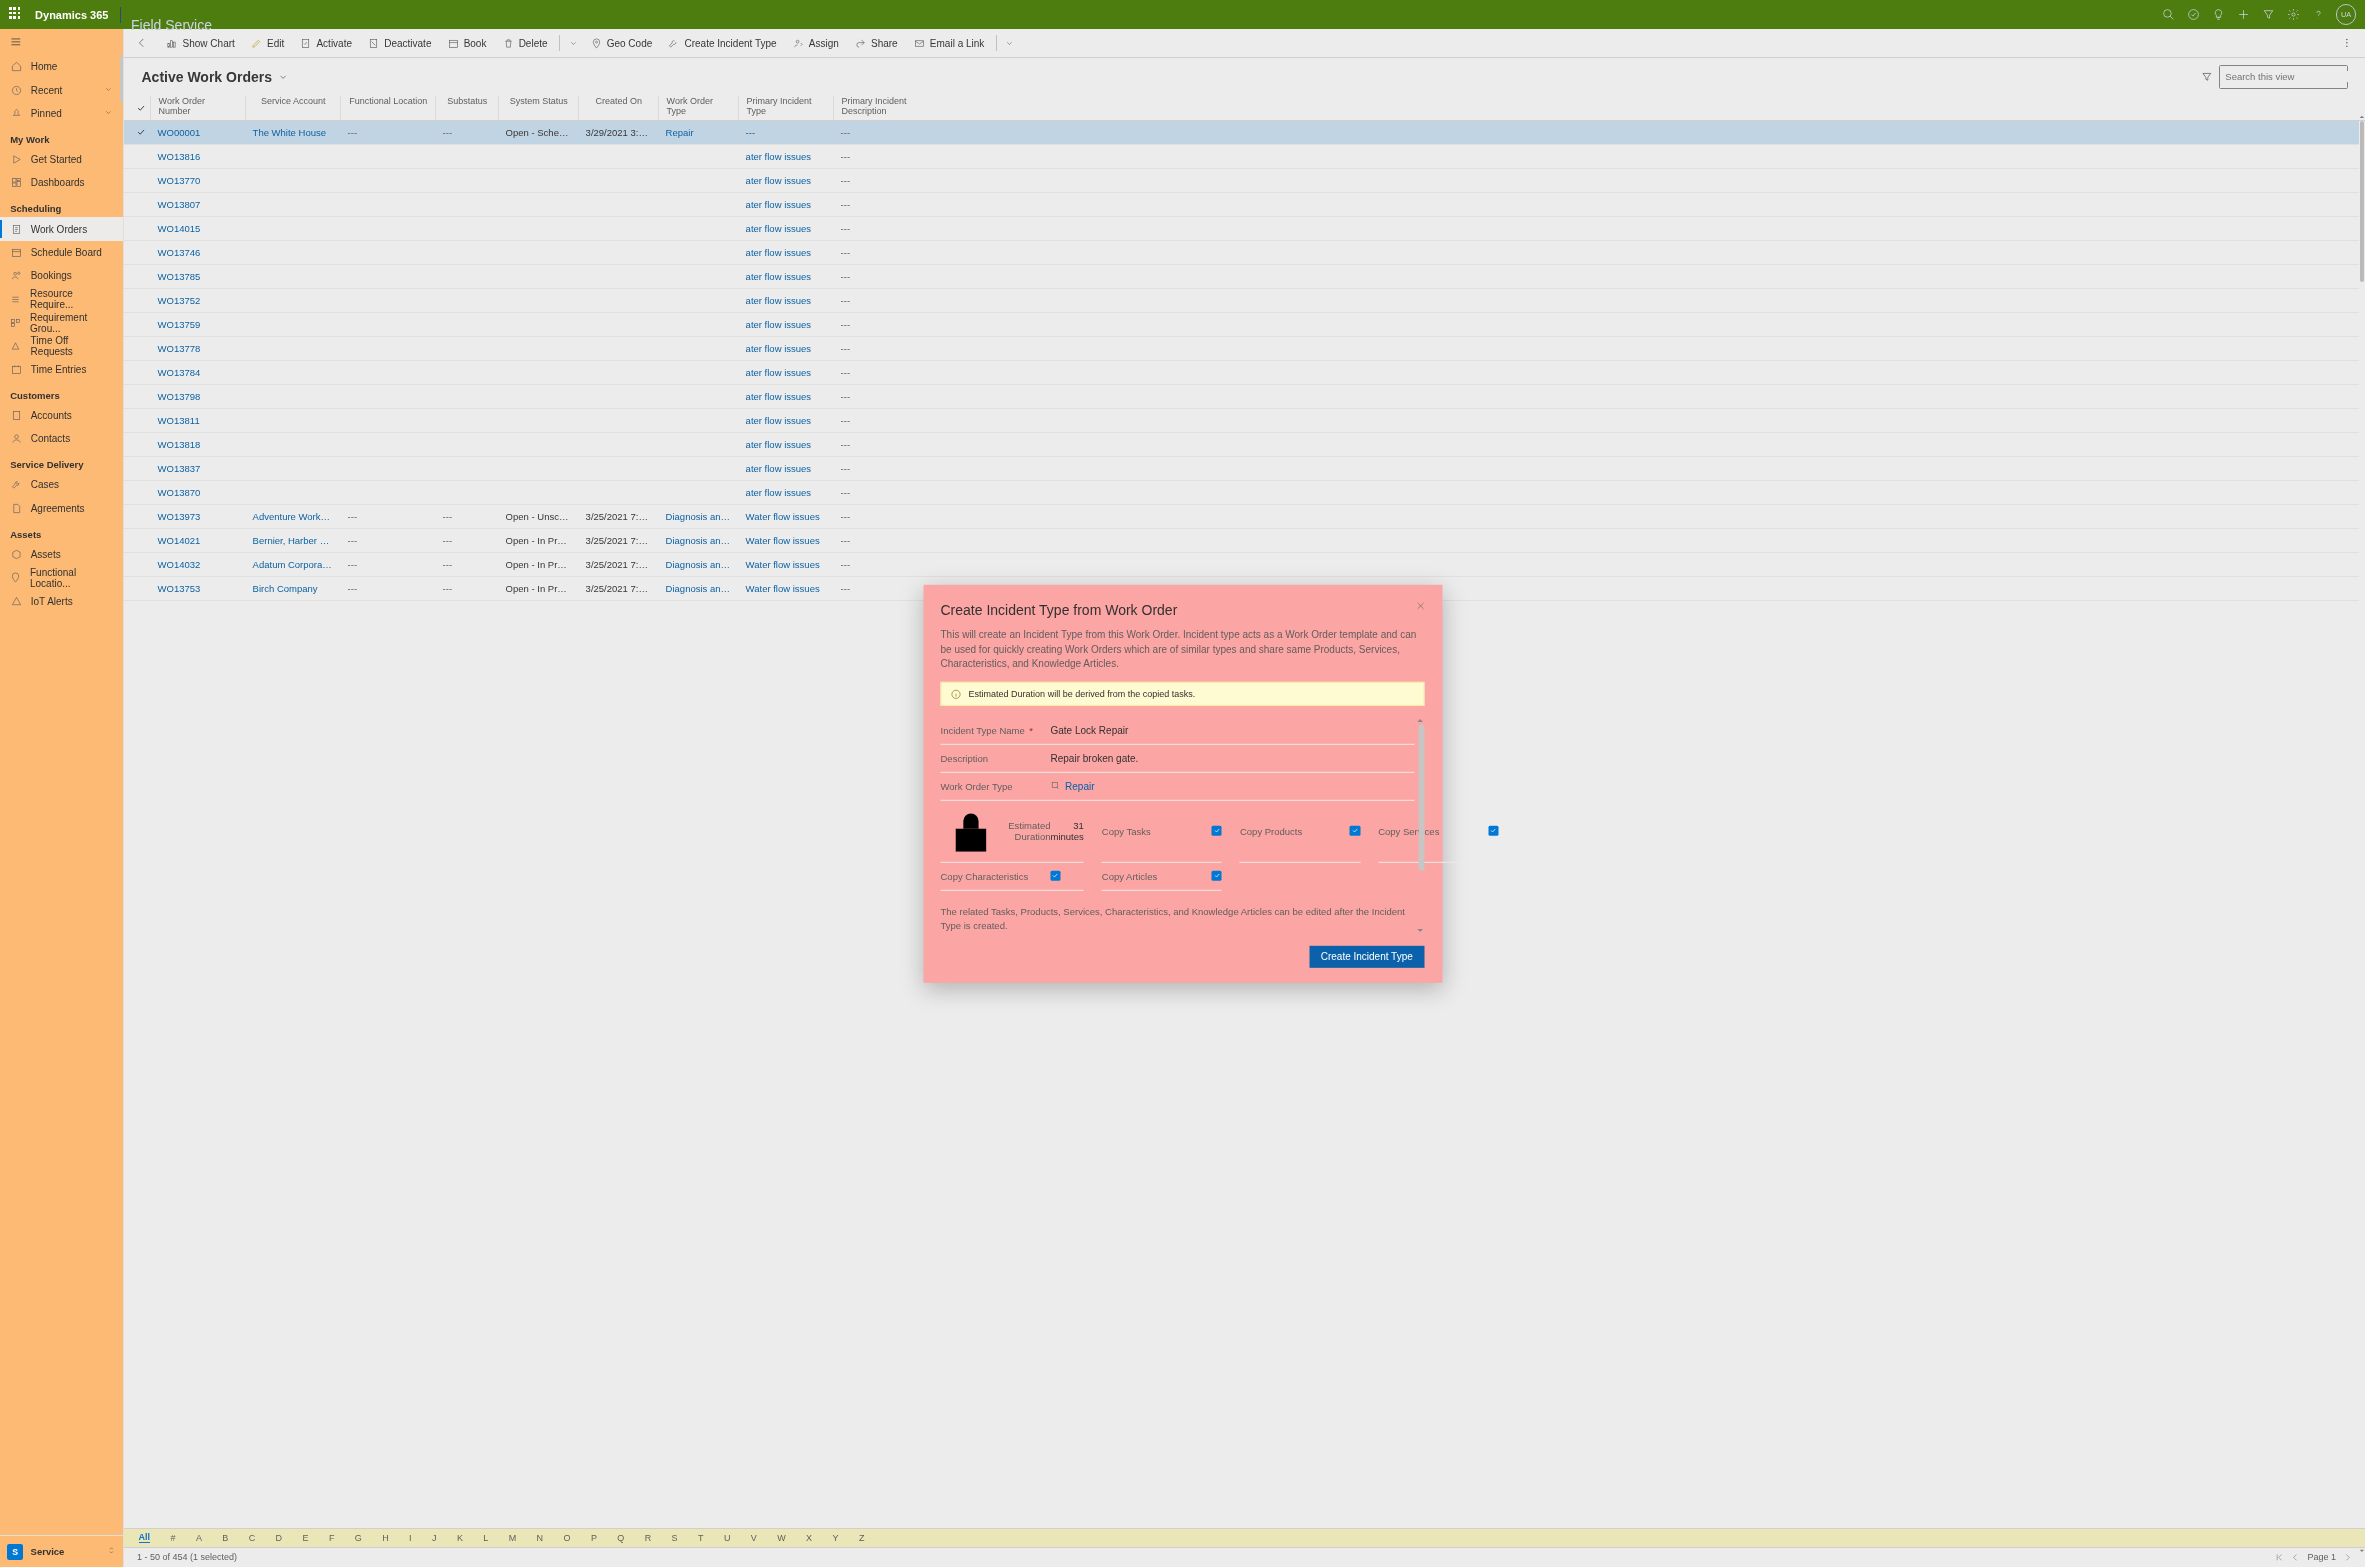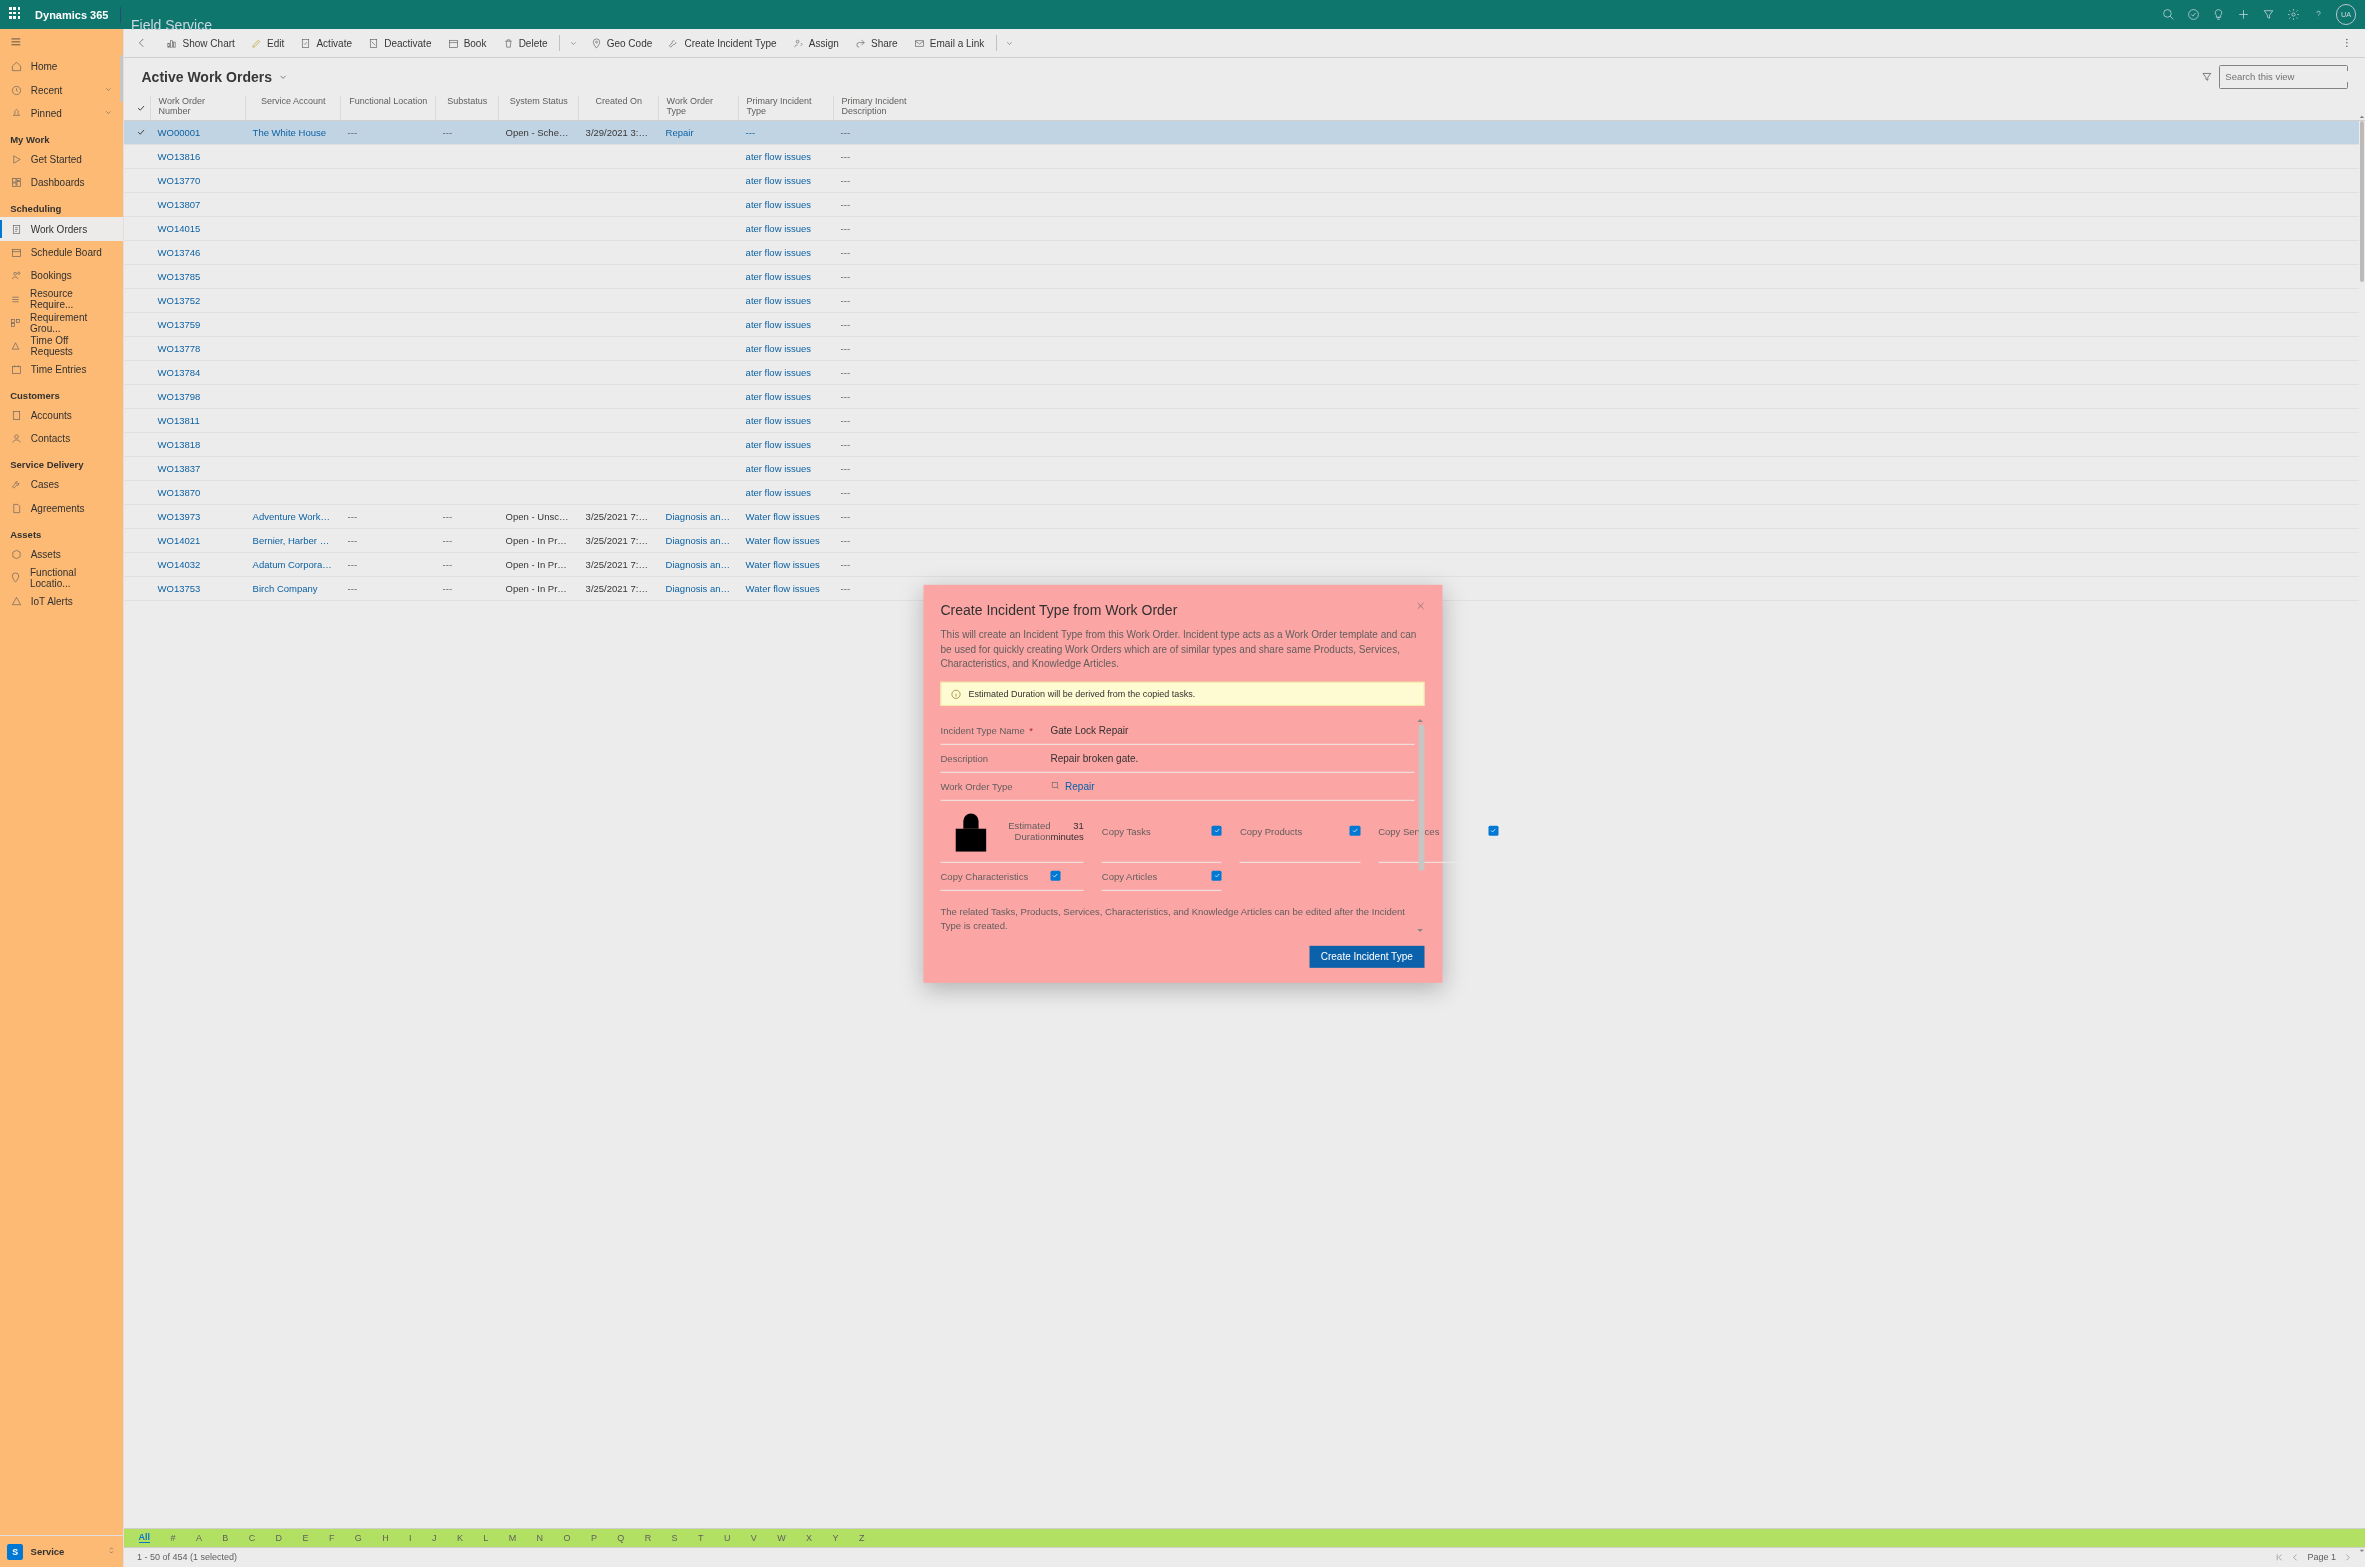--- a/index.html
+++ b/index.html
@@ -1,20 +1,20 @@
 <!DOCTYPE html>
 <html style="font-size:11.7px"><head>
 <meta charset="utf-8">
 <style>
 * { box-sizing: border-box; margin: 0; padding: 0; font-family: "Segoe UI", -apple-system, sans-serif; }
 html, body { width: 100%; height: 100%; overflow: hidden; background: #fff; }
 body { position: relative; font-size: 9.5px; color: #323130; }
 
 
-.topbar { height: 29px; background: #0f766e; display: flex; align-items: center; color: #fff; padding: 0 8.8px; }
+.topbar { height: 29px; background: #4d7c0f; display: flex; align-items: center; color: #fff; padding: 0 8.8px; }
 .topbar .waffle { width: 14.6px; height: 14.6px; display: grid; grid-template-columns: repeat(3,2.9px); grid-auto-rows:2.9px; gap:1.5px; margin-right:11.7px; cursor:pointer;}
 .topbar .waffle span { background:#fff; }
 .topbar .brand { font-weight:600; font-size:11px; margin-right:11.7px;}
 .topbar .bar-sep { height:16px; width:0.7px; background:#2a4c6e; margin-right:10.2px;}
 .topbar .app { font-size:14px; color:#cbd6e2;margin-top:20px;}
 .topbar .spacer { flex:1; }
 .topbar .ticon { width:25px; height:29px; display:flex; align-items:center; justify-content:center; cursor:pointer; color:#cbd6e2; }
 .topbar .ticon svg { width:13px; height:13px; stroke:#cbd6e2; fill:none; stroke-width:1.4; }
 .topbar .avatar { width:20.4px; height:20.4px; border-radius:50%; border:0.7px solid #b8c4d3; display:flex; align-items:center; justify-content:center; font-size:7.3px; color:#cbd6e2; margin-left:4.4px; cursor:pointer;}
 
@@ -76,21 +76,21 @@
 .row .cell.dash{color:#605e5c;}
 .grid-vscroll{position:absolute;right:0;top:25px;bottom:20.4px;width:5.8px;}
 .grid-vscroll .thumb{position:absolute;right:0.7px;top:0;width:4.4px;height:161px;background:#c8c6c4;border-radius:2.2px;}
 .grid-vscroll .arr{position:absolute;left:0;width:5.8px;height:8.8px;display:flex;align-items:center;justify-content:center;}
 .grid-vscroll .arr svg{width:5.8px;height:5.8px;fill:#8a8886;}
 
 
 .c-wo{width:95px;} .c-acc{width:95px;} .c-fl{width:95px;} .c-sub{width:63px;} .c-ss{width:80px;} .c-co{width:80px;} .c-wot{width:80px;} .c-pit{width:95px;} .c-pid{width:110px;} 
 
 
-.alpha { position:absolute; left:0; right:0; bottom:20.4px; height:19px; border-top:0.7px solid #e1dfdd; display:flex; align-items:center; padding:0 14.6px; gap:20.4px; font-size:9px; background:#bef264;}
+.alpha { position:absolute; left:0; right:0; bottom:20.4px; height:19px; border-top:0.7px solid #e1dfdd; display:flex; align-items:center; padding:0 14.6px; gap:20.4px; font-size:9px; background:#fef9c3;}
 .alpha span{color:#605e5c;cursor:pointer;}
 .alpha span.active{color:#0078d4;border-bottom:1.5px solid #0078d4;font-weight:600;}
 
 
 .statusbar{position:absolute;bottom:0;left:0;right:0;height:20.4px;border-top:0.7px solid #e1dfdd;display:flex;align-items:center;padding:0 13px;font-size:9px;color:#605e5c;}
 .statusbar .spacer{flex:1;}
 .statusbar .pag{display:flex;align-items:center;gap:7.3px;}
 .statusbar .pag svg{width:8.8px;height:8.8px;stroke:#8a8886;fill:none;stroke-width:1.8;cursor:pointer;}
 .dim{position:absolute;inset:0;background:rgba(100,100,100,0.12);}
 .modal{position:absolute;left:50%;top:50%;transform:translate(-50%,-50%);width:519px;background:#fca5a5;box-shadow:0 5.8px 22px rgba(0,0,0,0.25);padding:17.5px 17.5px 14.6px;}

